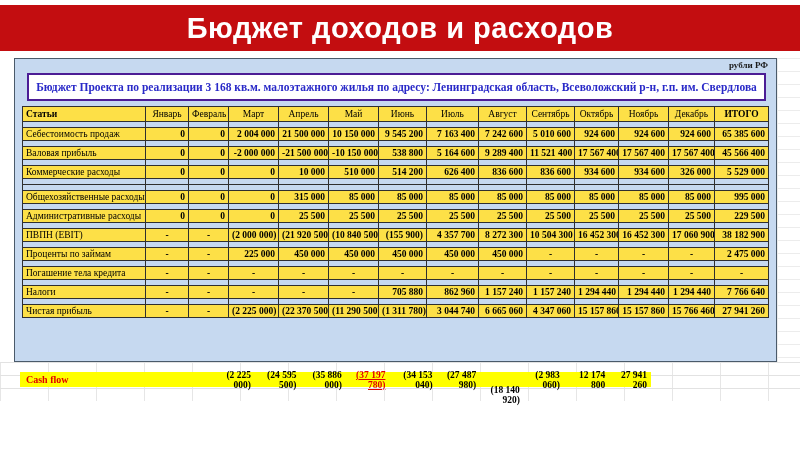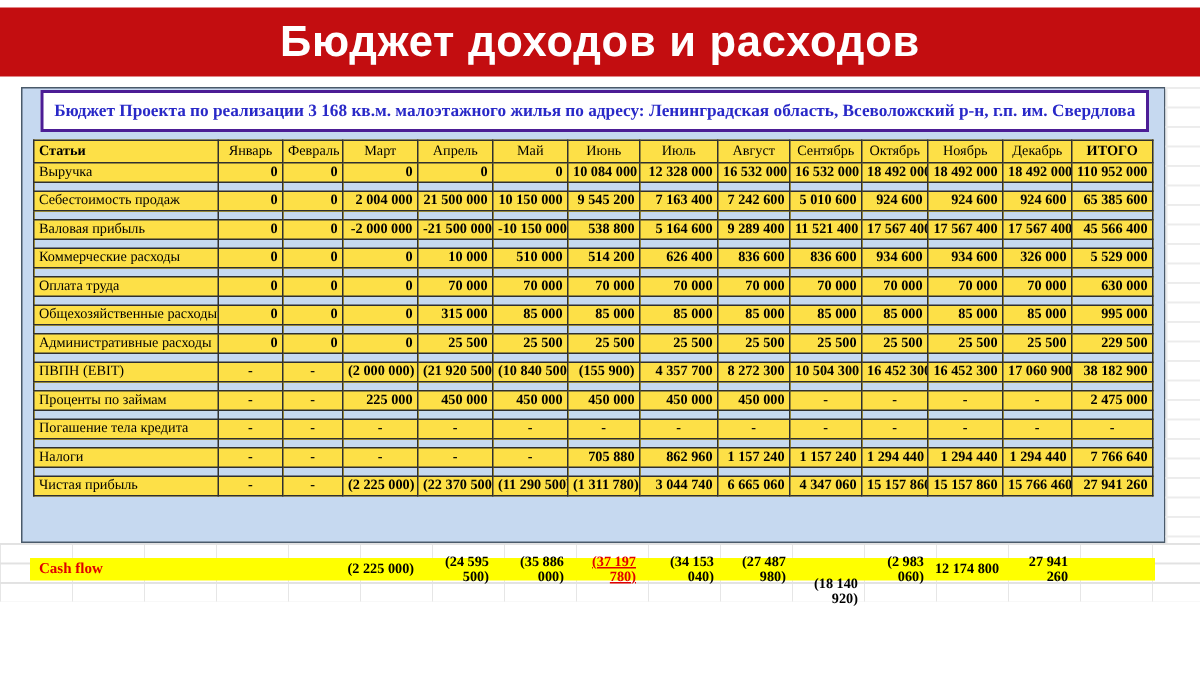--- a/index.html
+++ b/index.html
@@ -39,39 +39,40 @@
       background-image:
         linear-gradient(#e2e2e2 1px, transparent 1px),
         linear-gradient(90deg, #e6e6e6 1px, transparent 1px);
       background-size:48px 13px; }
   .grid-right { position:absolute; left:777px; top:58px; width:23px; height:304px; background:#ffffff;
       background-image:
         linear-gradient(#ececec 1px, transparent 1px),
         linear-gradient(90deg, #ececec 1px, transparent 1px);
       background-size:23px 13px; }
 
-  .cashflow { position:absolute; left:20px; top:10px; height:15px; width:750px;
+  .cashflow { position:absolute; left:20px; top:10px; height:15px; width:631px;
               background:#ffff00; display:flex; align-items:center;justify-content:flex-end; }
   .cashflow .cf-label { width:210px; color:#e00000; font-weight:bold; font-size:10px;
                         padding-left:6px; }
   .cashflow .cf-val { font-size:9.5px; font-weight:bold; text-align:right; padding-right:4px;
                       color:#000000; }
   .cashflow .cf-val.red { color:#e00000; }
   .cashflow .cf-fill { flex:1; }
 </style>
 </head>
 <body>
 
 <div class="page">
 
   <div class="banner">
     <div class="title">Бюджет доходов и расходов</div>
   </div>
 
   <div class="sheet">
+    <div class="currency-note">рубли РФ</div>
     <div class="subtitle-box">
       <span>Бюджет Проекта по реализации 3 168 кв.м. малоэтажного жилья по адресу: Ленинградская область, Всеволожский р-н, г.п. им. Свердлова</span>
     </div>
     <table class="budget">
       <colgroup>
         <col style="width:123px">
           <col style="width:43px">
           <col style="width:40px">
         <col style="width:50px">
           <col style="width:50px">
@@ -97,36 +98,20 @@
             <th class="">Июль</th>
             <th class="">Август</th>
             <th class="">Сентябрь</th>
             <th class="">Октябрь</th>
             <th class="">Ноябрь</th>
             <th class="">Декабрь</th>
             <th class="total">ИТОГО</th>
           </tr>
         </thead>
       <tbody id="budget-body">
-          <tr class="data">
-            <td class="label">Выручка</td>
-            <td class="num">0</td>
-            <td class="num">0</td>
-            <td class="num">0</td>
-            <td class="num">0</td>
-            <td class="num">0</td>
-            <td class="num">10 084 000</td>
-            <td class="num">12 328 000</td>
-            <td class="num">16 532 000</td>
-            <td class="num">16 532 000</td>
-            <td class="num">18 492 000</td>
-            <td class="num">18 492 000</td>
-            <td class="num">18 492 000</td>
-            <td class="num total">110 952 000</td>
-          </tr>
           <tr class="spacer">
             <td></td>
             <td></td>
             <td></td>
             <td></td>
             <td></td>
             <td></td>
             <td></td>
             <td></td>
             <td></td>
@@ -224,36 +209,20 @@
             <td></td>
             <td></td>
             <td></td>
             <td></td>
             <td></td>
             <td></td>
             <td></td>
             <td></td>
             <td></td>
             <td></td>
-          </tr>
-          <tr class="data">
-            <td class="label">Оплата труда</td>
-            <td class="num">0</td>
-            <td class="num">0</td>
-            <td class="num">0</td>
-            <td class="num">70 000</td>
-            <td class="num">70 000</td>
-            <td class="num">70 000</td>
-            <td class="num">70 000</td>
-            <td class="num">70 000</td>
-            <td class="num">70 000</td>
-            <td class="num">70 000</td>
-            <td class="num">70 000</td>
-            <td class="num">70 000</td>
-            <td class="num total">630 000</td>
           </tr>
           <tr class="spacer">
             <td></td>
             <td></td>
             <td></td>
             <td></td>
             <td></td>
             <td></td>
             <td></td>
             <td></td>

